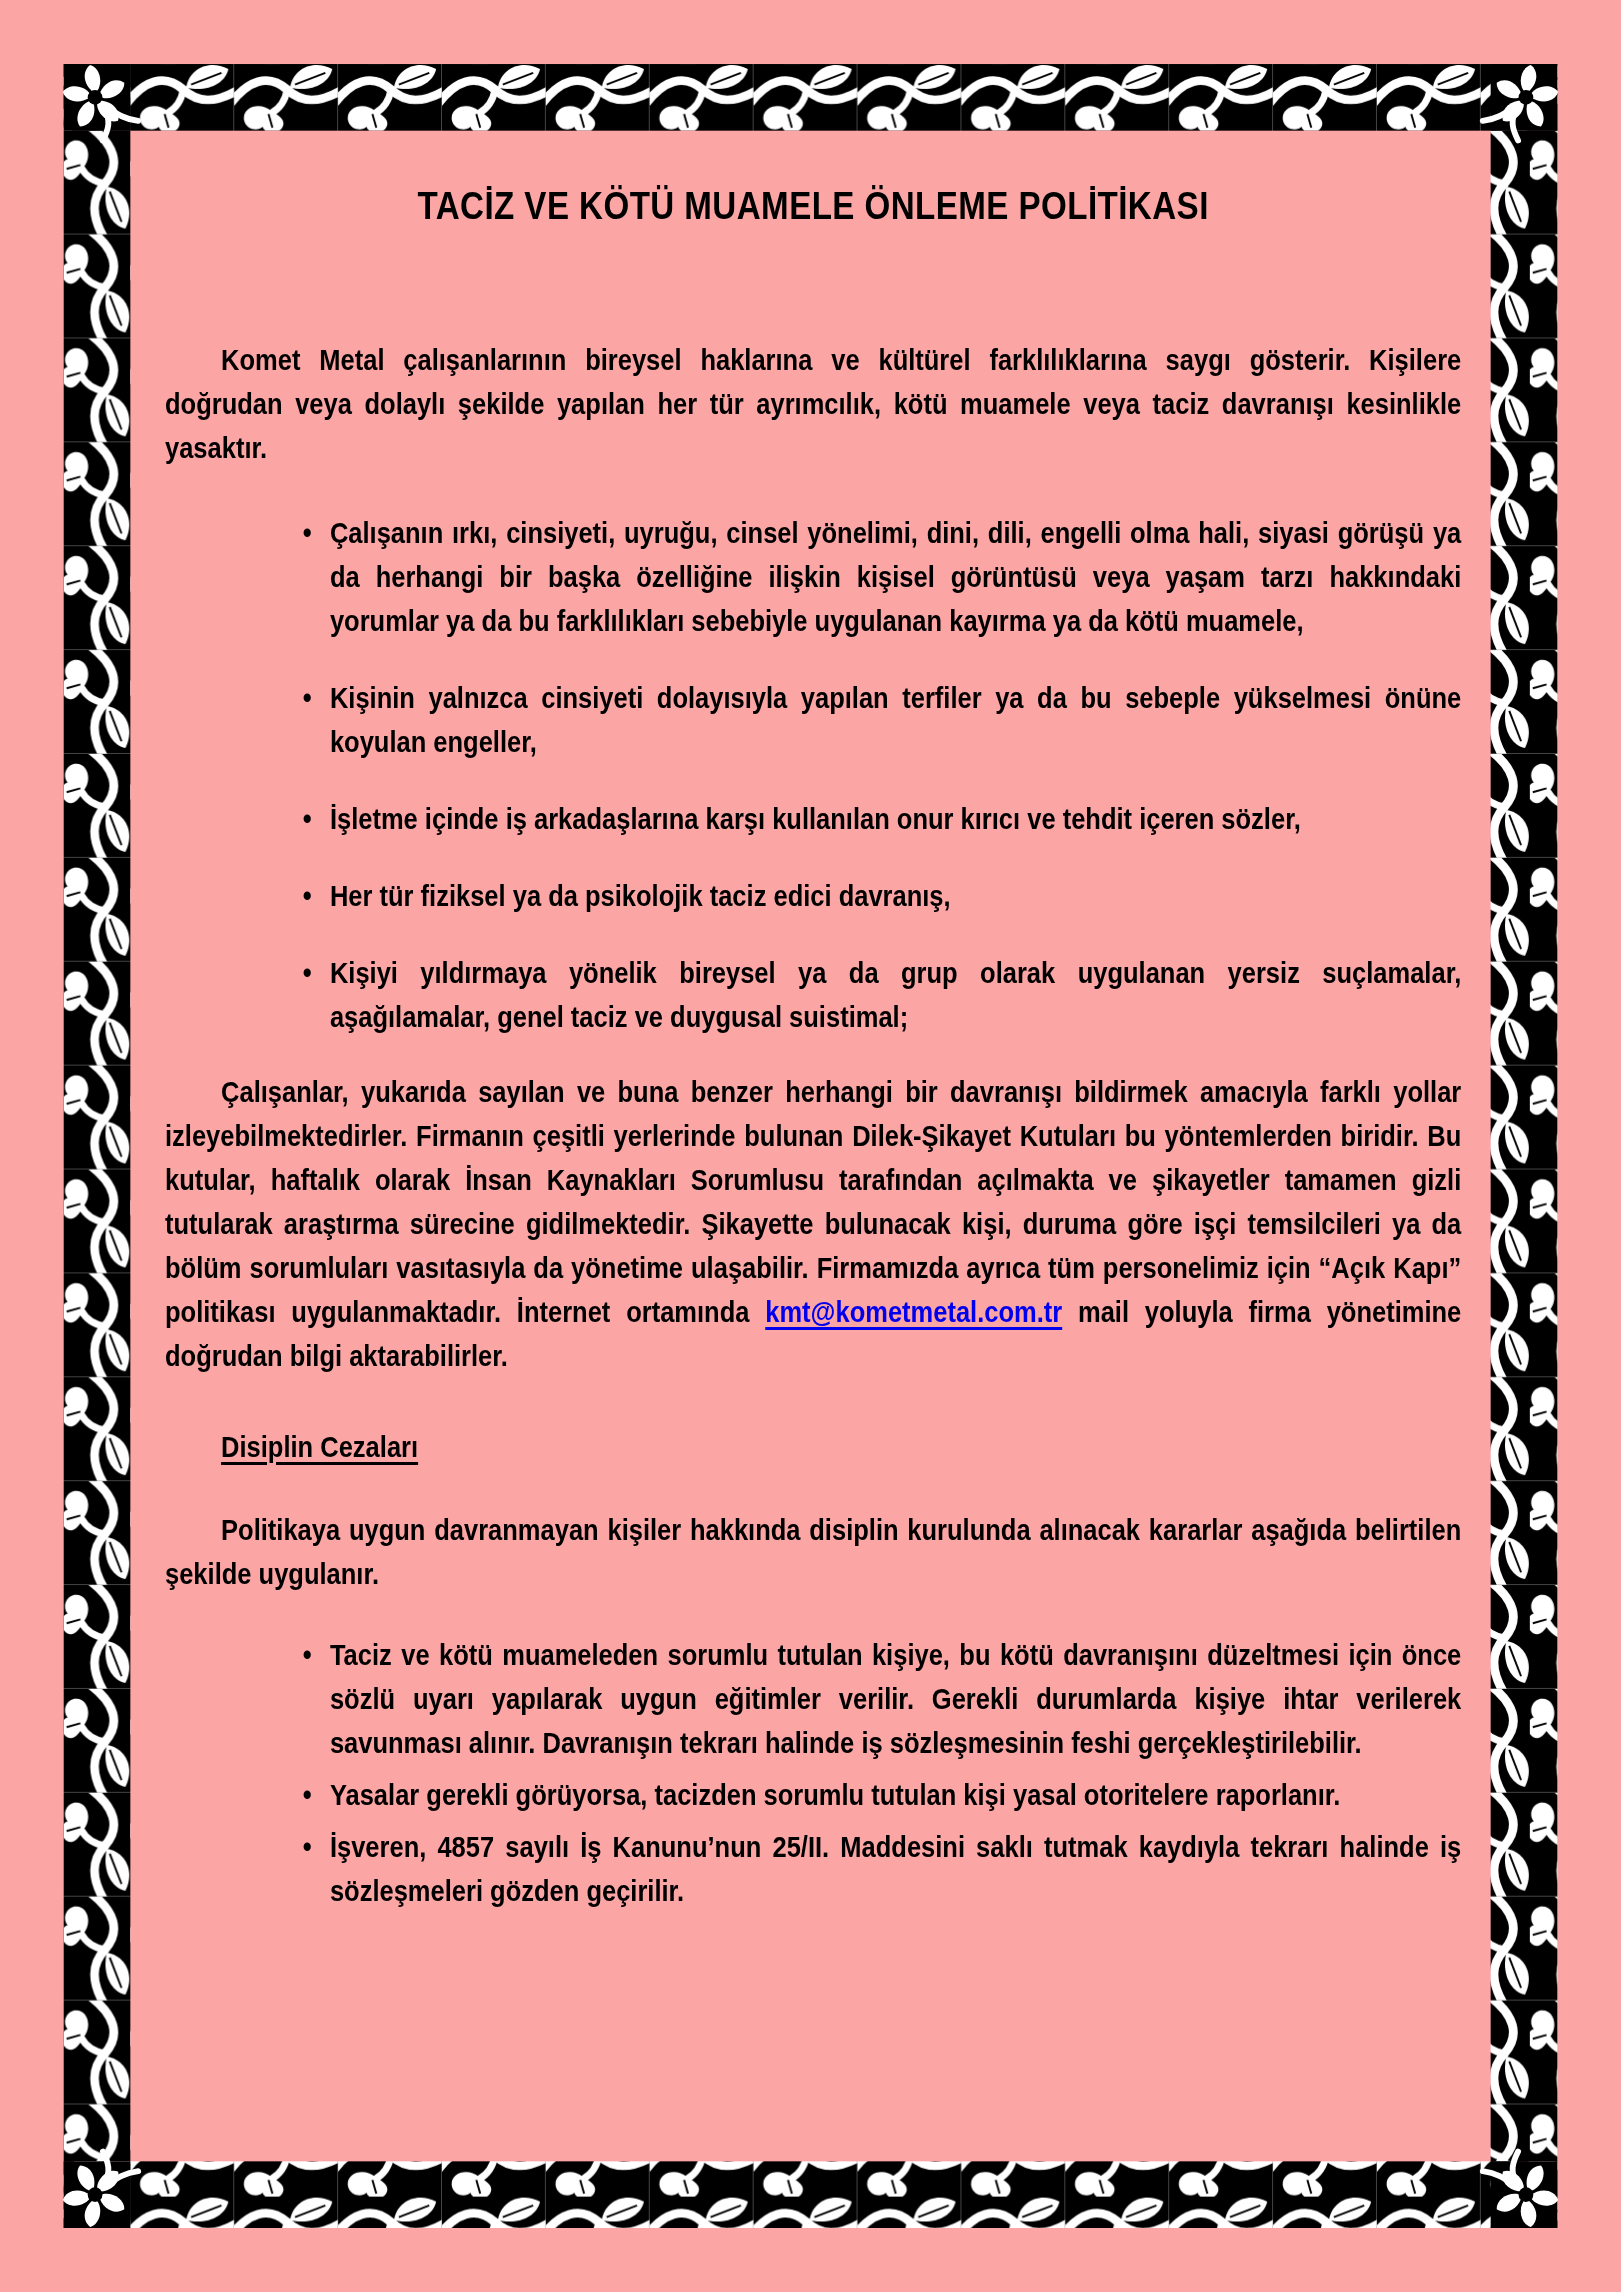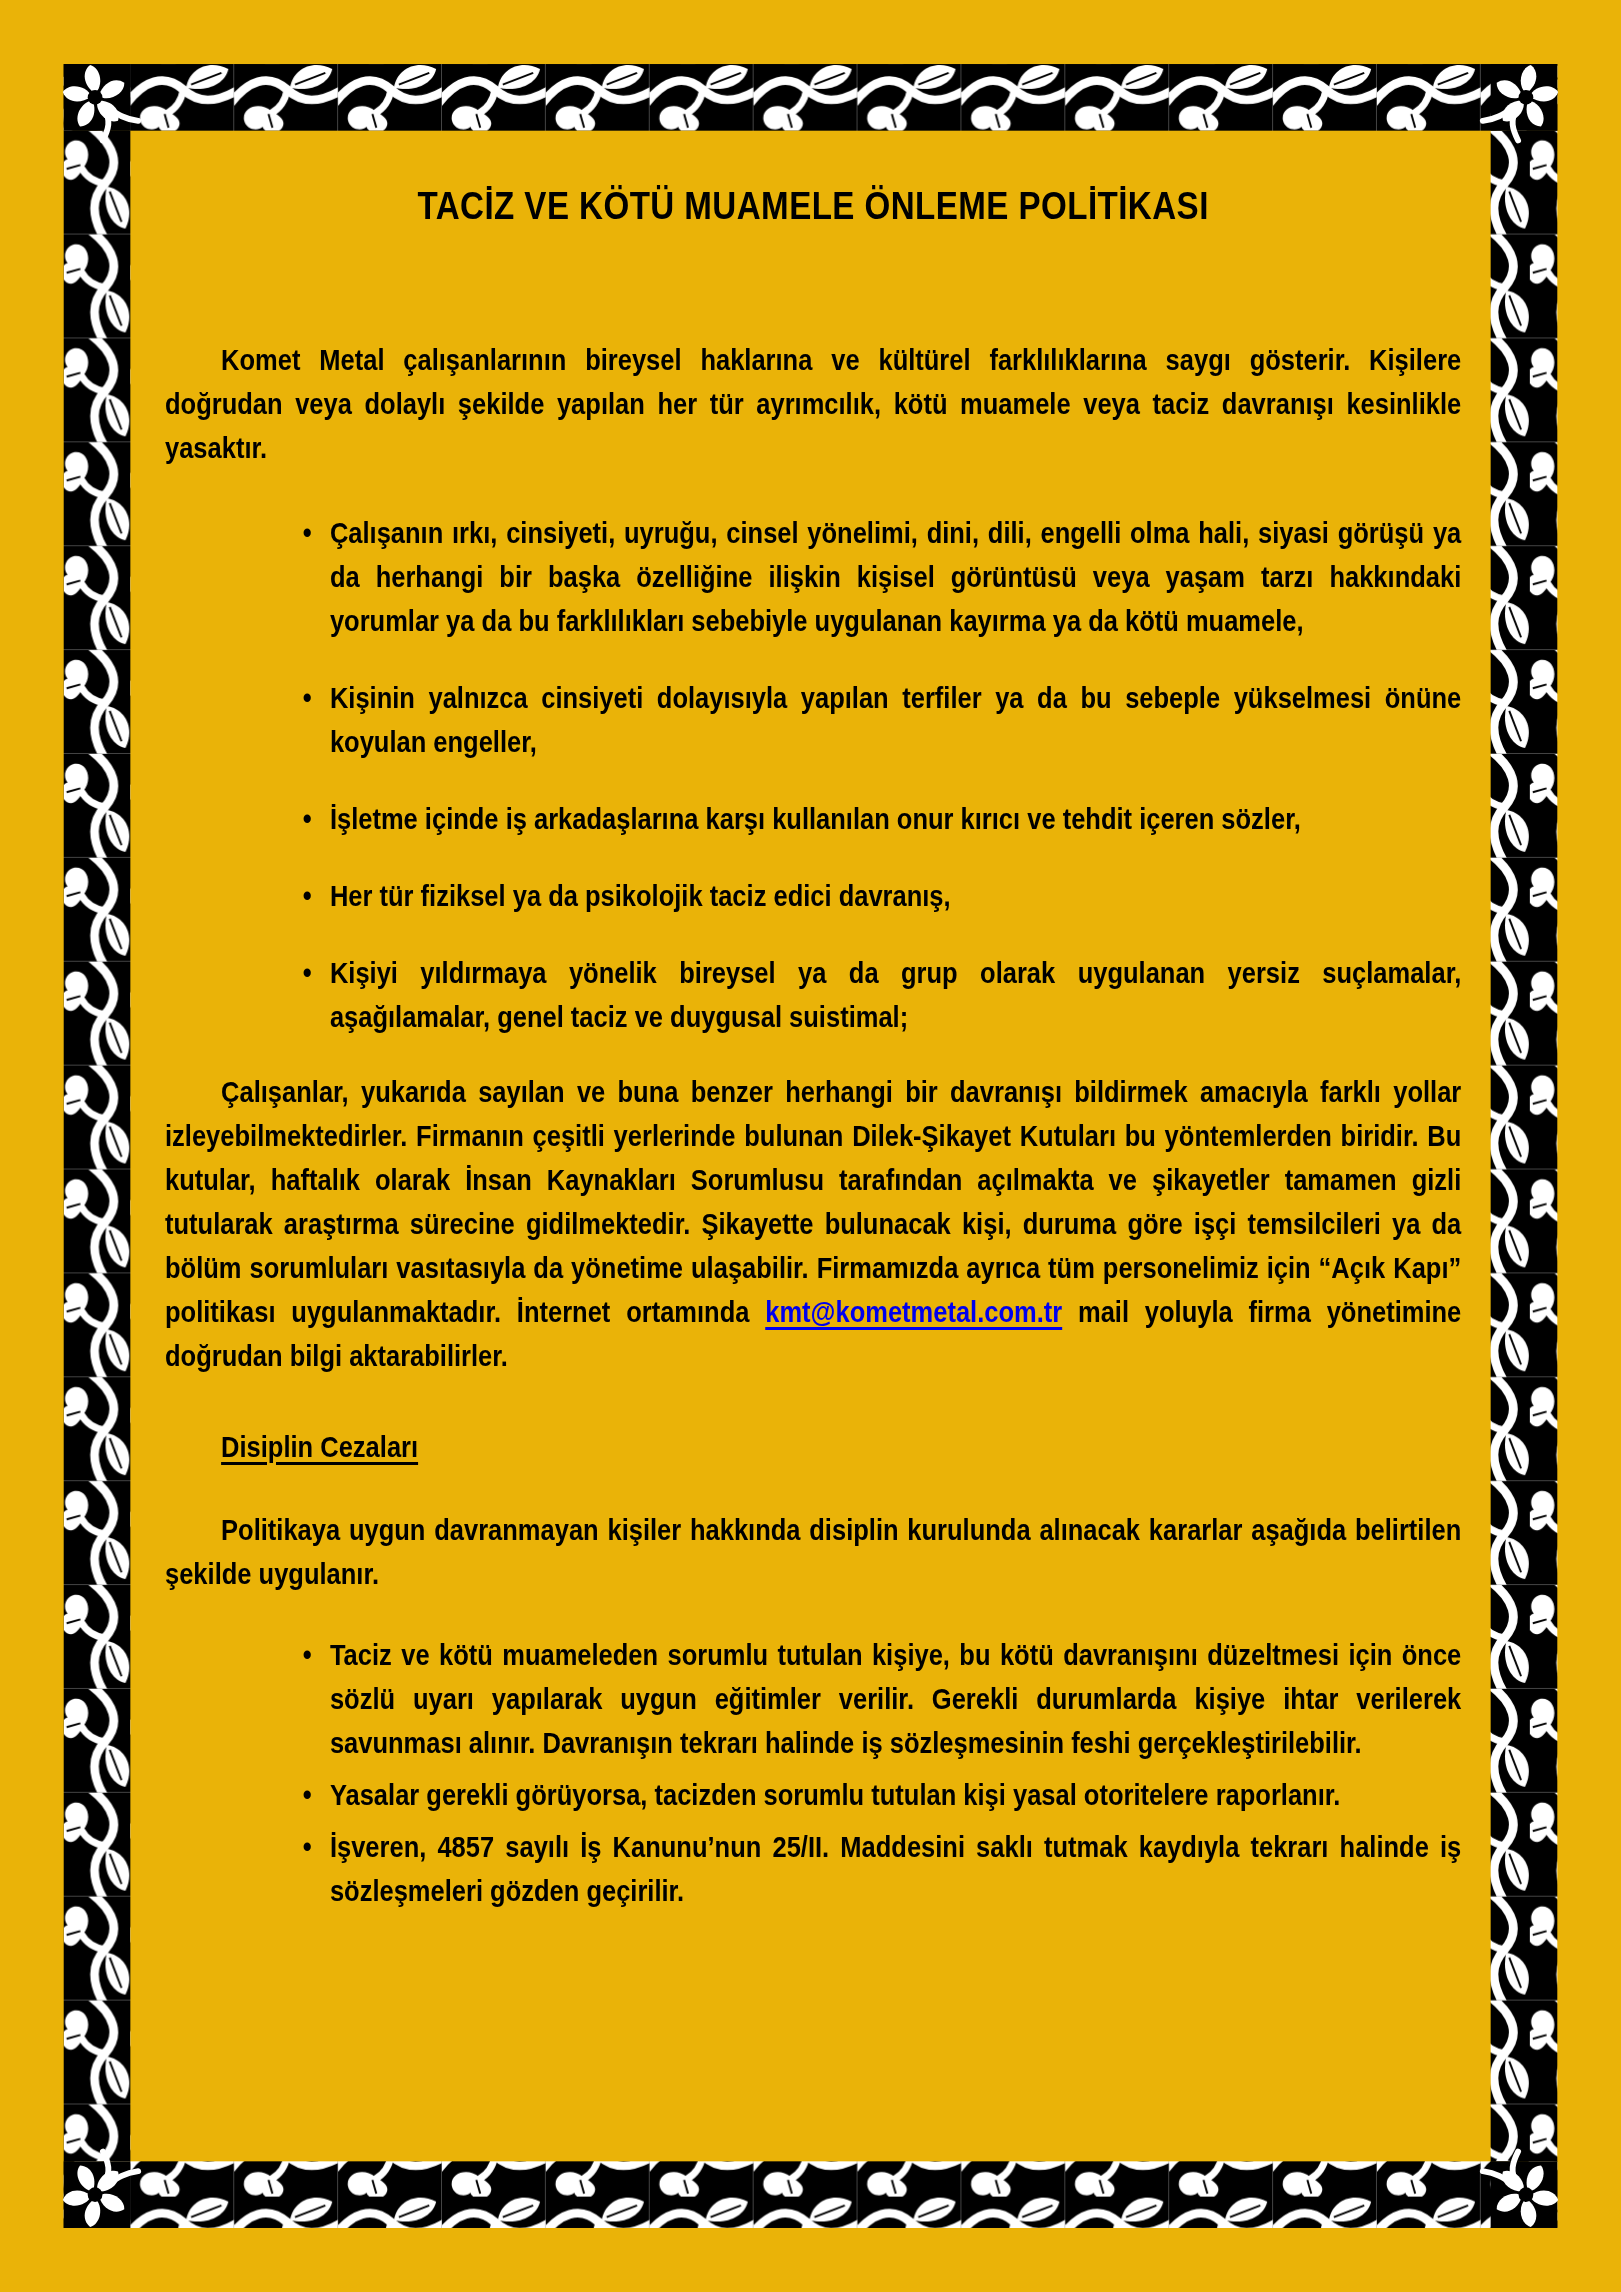--- a/index.html
+++ b/index.html
@@ -1,19 +1,19 @@
 <!DOCTYPE html>
 <html lang="tr"><head>
 <meta charset="utf-8">
 <style>
   html,body { margin:0; padding:0; background:#ffffff; }
   .page {
     position:relative;
     width:1621px; height:2293px;
-    background:#eab308;
+    background:#fca5a5;
     overflow:hidden;
     font-family:"Liberation Sans", sans-serif;
     color:#000000;
   }
   .border-svg { position:absolute; left:0; top:0; }
   .content {
     position:absolute;
     left:165px; top:130px;
     width:1525px;
     transform:scaleX(0.85);

